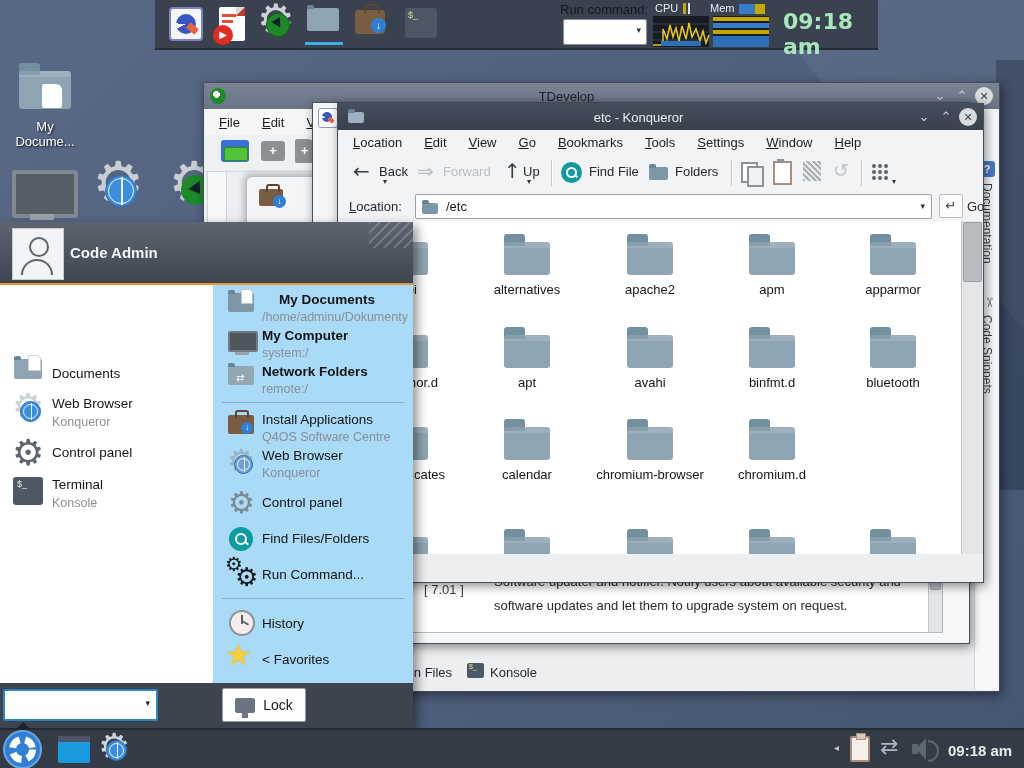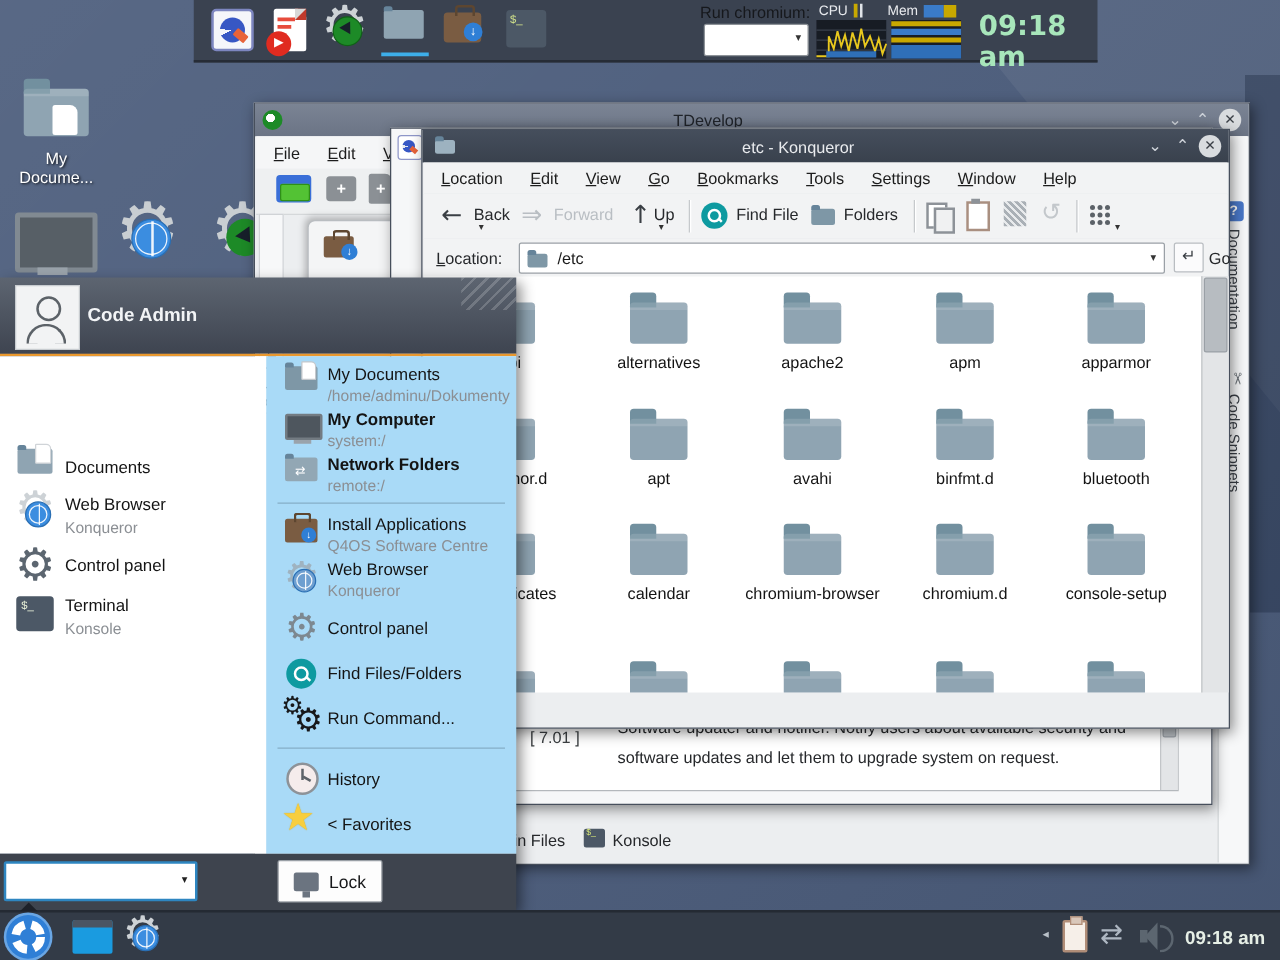--- a/index.html
+++ b/index.html
@@ -246,24 +246,20 @@
           <div class="flabel">calendar</div>
         </div>
       <div class="fcell" style="left:253px;top:197px">
           <div class="bigfolder"></div>
           <div class="flabel">chromium-browser</div>
         </div>
       <div class="fcell" style="left:375px;top:197px">
           <div class="bigfolder"></div>
           <div class="flabel">chromium.d</div>
         </div>
-      <div class="fcell" style="left:496px;top:197px">
-          <div class="bigfolder"></div>
-          <div class="flabel">console-setup</div>
-        </div>
       <div class="fcell" style="left:8px;top:307px">
           <div class="bigfolder"></div>
         </div>
       <div class="fcell" style="left:130px;top:307px">
           <div class="bigfolder"></div>
         </div>
       <div class="fcell" style="left:253px;top:307px">
           <div class="bigfolder"></div>
         </div>
       <div class="fcell" style="left:375px;top:307px">
@@ -297,21 +293,21 @@
     </div>
     <div class="abs" style="left:152px;top:8px">
       <div class="minifolder" style="width:32px;height:23px;background:#8fa4b2"></div>
     </div>
     <div class="abs" style="left:150px;top:42px;width:38px;height:3px;background:#3daee9"></div>
     <div class="abs" style="left:200px;top:10px;width:30px;height:24px;background:#7a5c42;border-radius:3px">
       <div class="abs" style="left:9px;top:-6px;width:12px;height:7px;border:2px solid #5d4630;border-bottom:none;border-radius:3px 3px 0 0"></div>
       <div class="abs" style="left:16px;top:8px;width:15px;height:15px;border-radius:50%;background:#2f7fd6;color:#fff;font-size:10px;text-align:center;line-height:15px">↓</div>
     </div>
     <div class="abs" style="left:250px;top:8px;width:32px;height:30px;background:#4c5866;border-radius:3px;color:#cfe08a;font-size:9px;padding:2px 0 0 3px;box-sizing:border-box">$_</div>
-    <span class="abs" style="left:405px;top:2px;font-size:13px;color:#16181c">Run chromium:</span>
+    <span class="abs" style="left:405px;top:2px;font-size:13px;color:#16181c">Run command:</span>
     <div class="abs" style="left:408px;top:19px;width:82px;height:24px;background:#fff;border:1px solid #8d9298;border-radius:2px">
       <span class="abs" style="right:5px;top:5px;font-size:9px;color:#333">▾</span>
     </div>
 
     <div class="abs" style="left:498px;top:1px;width:116px;height:46px">
       <svg width="116" height="46">
         <text x="2" y="11" font-size="11" fill="#e8eaee">CPU</text>
         <rect x="30" y="2" width="3" height="11" fill="#c8a800"></rect>
         <rect x="35" y="2" width="2" height="11" fill="#dfe3e8"></rect>
         <text x="57" y="11" font-size="11" fill="#e8eaee">Mem</text>
@@ -362,21 +358,21 @@
       <div class="abs" style="left:20px;top:424px;width:22px;height:16px">
         <div style="height:3px;background:#17181a;margin-bottom:3px"></div>
           <div style="height:3px;background:#17181a;margin-bottom:3px"></div>
           <div style="height:3px;background:#17181a"></div>
       </div>
       <div class="abs smenu-title" style="left:52px;top:426px;font-weight:bold">Applications</div>
       <div class="abs" style="left:186px;top:423px;font-size:13px;color:#17181a">▶</div>
     </div>
     <div class="abs" style="left:213px;top:63px;width:200px;height:398px;background:#a9daf7">
       <div class="abs" style="left:15px;top:8px"><div class="minifolder" style="width:26px;height:19px;background:#7e97a6"></div><div class="abs" style="left:13px;top:-4px;width:10px;height:13px;background:#fff;border:1px solid #c4c8cc;border-radius:1px 4px 1px 1px"></div></div>
-      <div class="abs smenu-title" style="left:49px;top:7px;font-weight:normal">My Documents</div>
+      <div class="abs smenu-title" style="left:66px;top:7px;font-weight:bold">My Documents</div>
       <div class="abs smenu-sub" style="left:49px;top:25px;width:148px">/home/adminu/Dokumenty</div>
       <div class="abs" style="left:15px;top:46px;width:26px;height:17px;background:#4e565e;border:2px solid #73portal7b82;border:2px solid #737b82;border-radius:2px"></div>
       <div class="abs" style="left:22px;top:67px;width:14px;height:3px;background:#9aa3ab"></div>
       <div class="abs smenu-title" style="left:49px;top:43px;font-weight:bold">My Computer</div>
       <div class="abs smenu-sub" style="left:49px;top:61px">system:/</div>
       <div class="abs" style="left:15px;top:81px"><div class="minifolder" style="width:26px;height:19px;background:#92a7b4"></div><div class="abs" style="left:8px;top:6px;color:#fff;font-size:10px">⇄</div></div>
       <div class="abs smenu-title" style="left:49px;top:79px;font-weight:bold">Network Folders</div>
       <div class="abs smenu-sub" style="left:49px;top:97px">remote:/</div>
       <div class="abs" style="left:9px;top:117px;width:182px;height:1px;background:#85aec7"></div>
       <div class="abs" style="left:15px;top:130px;width:26px;height:19px;background:#7a5c42;border-radius:2px">

